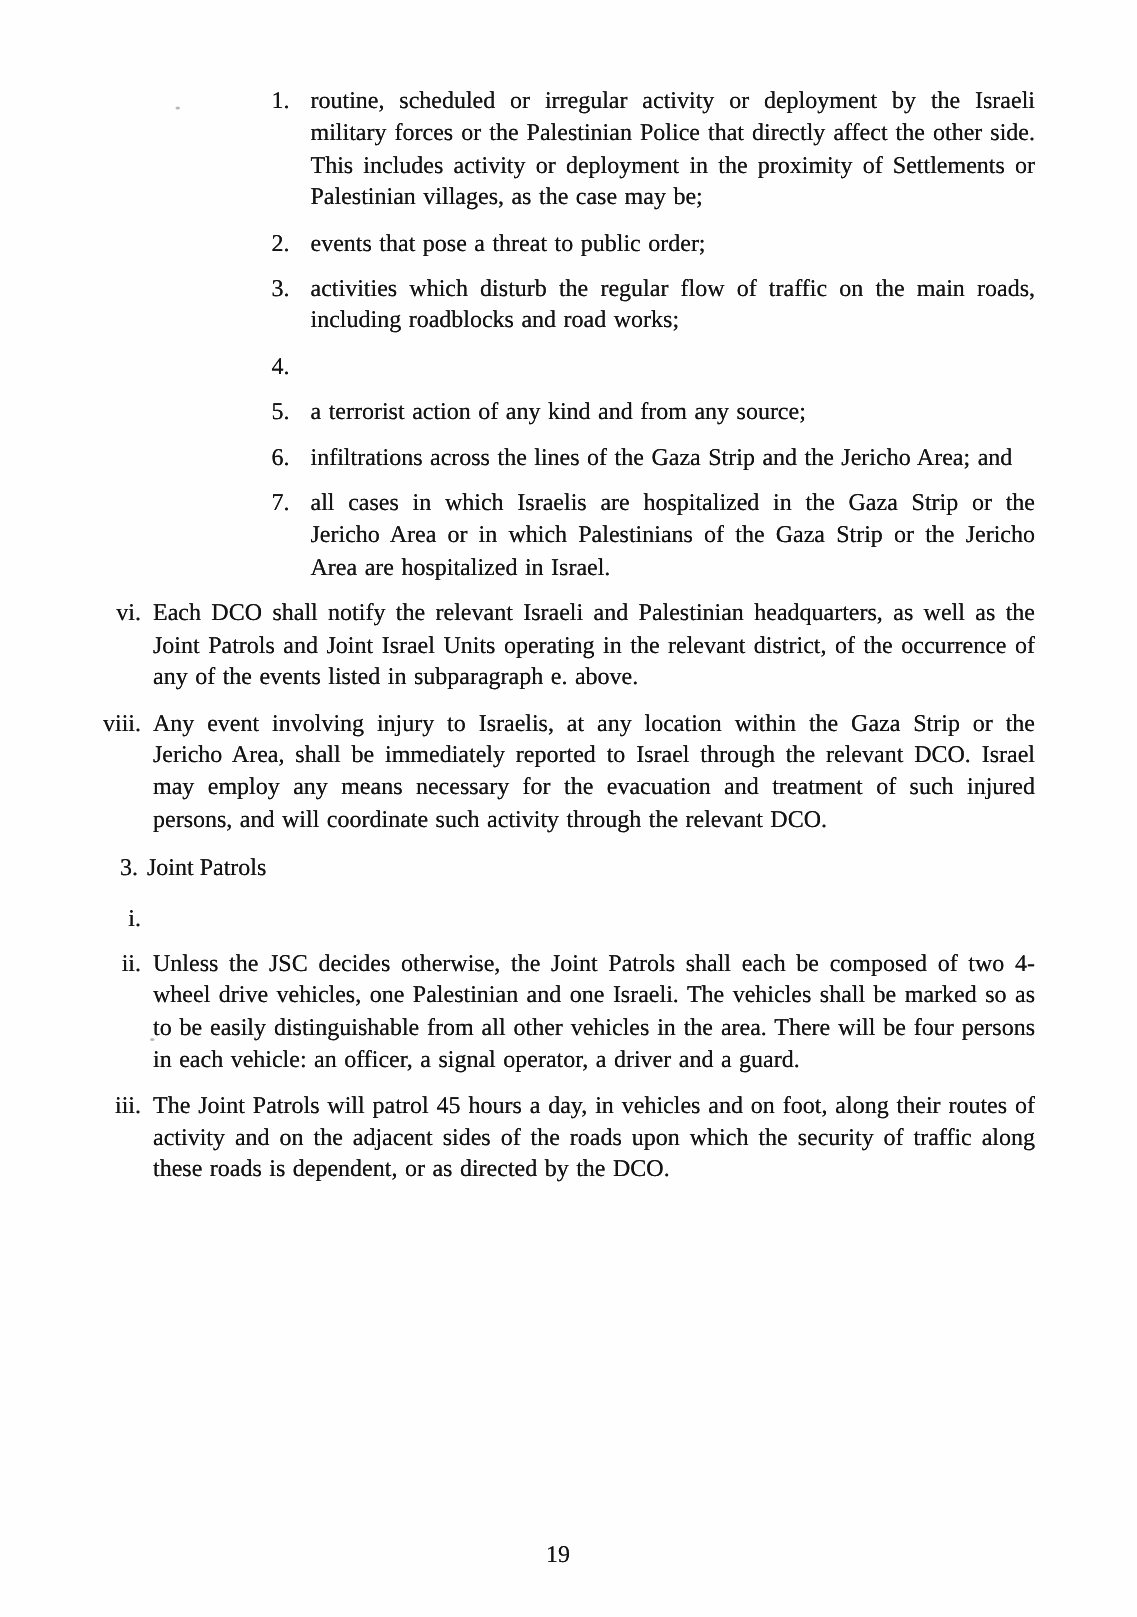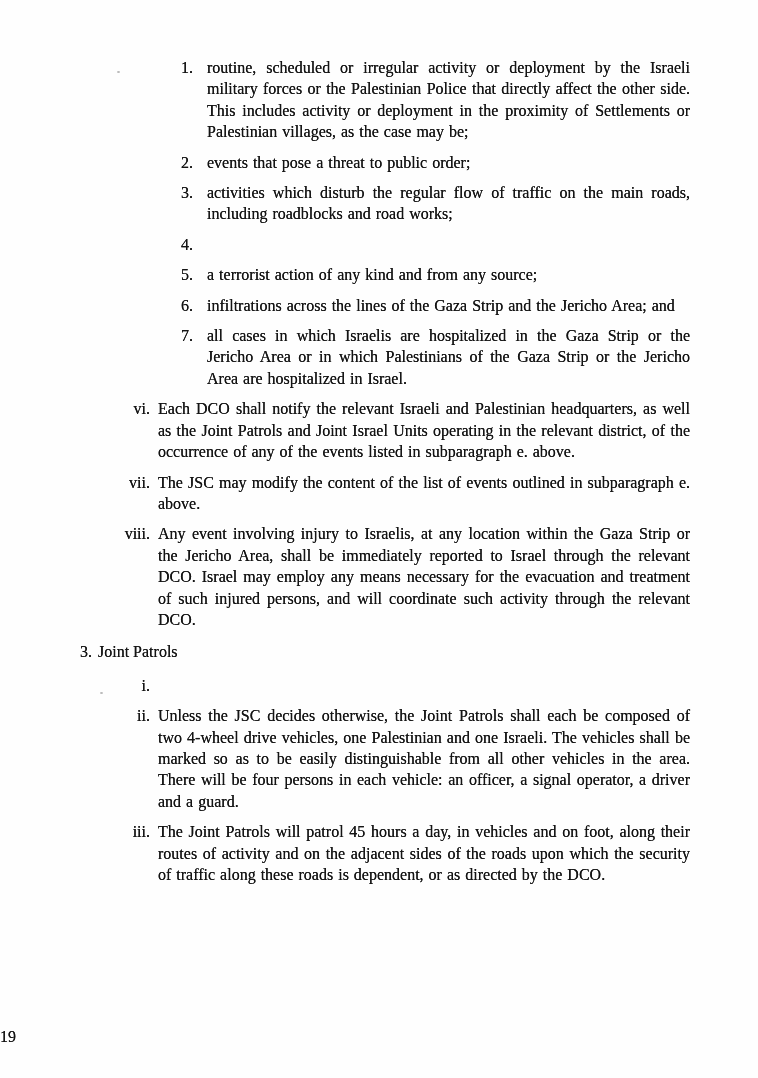--- a/index.html
+++ b/index.html
@@ -31,34 +31,35 @@
   }
   .li .text {
     flex: 1 1 auto;
     text-align: justify;
     word-spacing: 1px;
   }
   
   .li.arabic { padding-left: 181px; padding-right: 68px; }
   .li.arabic .marker { width: 26px; text-align: left; }
   
-  .li.roman { padding-left: 112px; padding-right: 68px; }
+  .li.roman { padding-left: 56px; padding-right: 68px; }
   .li.roman .marker { width: 38px; text-align: right; padding-right: 8px; box-sizing: content-box; }
   
   .section-heading {
     display: flex;
     padding-left: 80px;
     margin: 11px 0 12px 0;
   }
   .section-heading .marker { width: 18px; flex: 0 0 auto; }
   .page-number {
     position: absolute;
     top: 1026px;
     left: 0;
     width: 744px;
+    text-align: center;
     font-family: Liberation Serif, serif;
   }
   .speck {
     position: absolute;
     background: #b9b9b9;
     border-radius: 50%;
   }
   .speck.s1 { left: 117px; top: 71px;  width: 3px; height: 2px; }
   .speck.s2 { left: 100px; top: 692px; width: 3px; height: 2px; }
 </style>
@@ -97,24 +98,20 @@
     <div class="li arabic">
       <span class="marker">7.</span>
       <div class="text">all cases in which Israelis are hospitalized in the Gaza Strip or the Jericho Area or in which Palestinians of the Gaza Strip or the Jericho Area are hospitalized in Israel.</div>
     </div>
 
     <div class="li roman">
       <span class="marker">vi.</span>
       <div class="text">Each DCO shall notify the relevant Israeli and Palestinian headquarters, as well as the Joint Patrols and Joint Israel Units operating in the relevant district, of the occurrence of any of the events listed in subparagraph e. above.</div>
     </div>
     <div class="li roman">
-      <span class="marker">vii.</span>
-      <div class="text">The JSC may modify the content of the list of events outlined in subparagraph e. above.</div>
-    </div>
-    <div class="li roman">
       <span class="marker">viii.</span>
       <div class="text">Any event involving injury to Israelis, at any location within the Gaza Strip or the Jericho Area, shall be immediately reported to Israel through the relevant DCO. Israel may employ any means necessary for the evacuation and treatment of such injured persons, and will coordinate such activity through the relevant DCO.</div>
     </div>
 
     <div class="section-heading">
       <span class="marker">3.</span>
       <span>Joint Patrols</span>
     </div>
 
     <div class="li roman">

